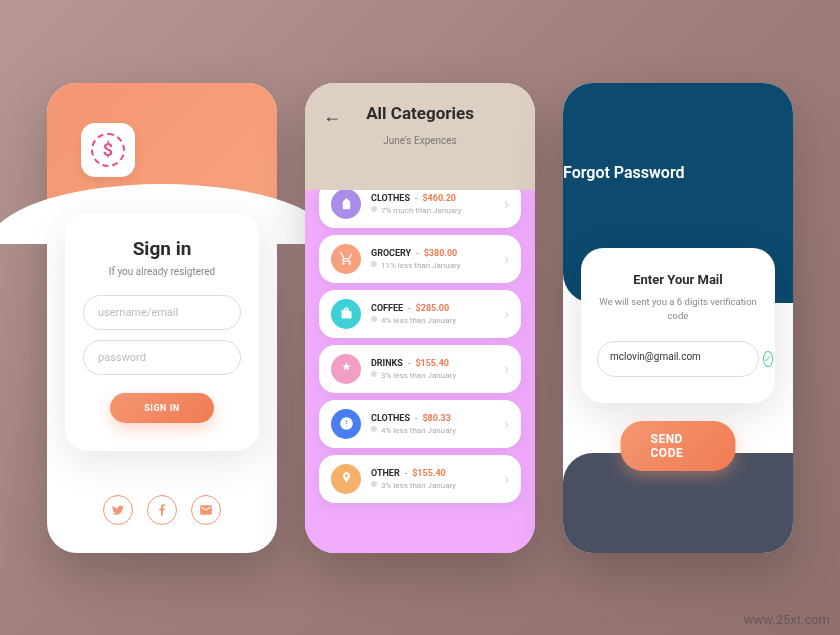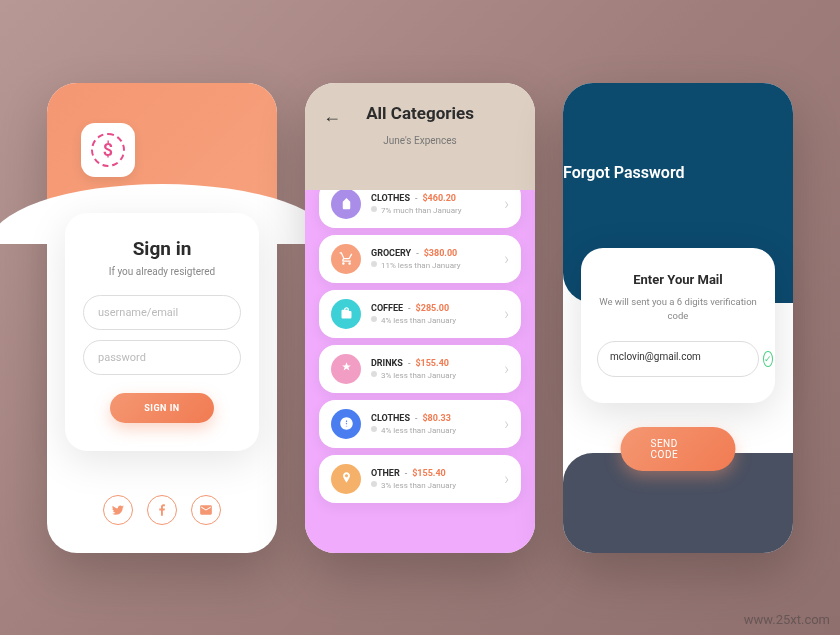--- a/index.html
+++ b/index.html
@@ -45,21 +45,21 @@
 .p3{background:#fff}
 .p3 .top{height:220px;background:#0c4a6e;border-radius:30px 30px 0 30px;display:flex;align-items:center;justify-content:flex-start;position:relative}
 .p3 h2{color:#fff;font-size:16px;font-weight:600;margin-top:-40px}
 .p3 .card{position:absolute;top:165px;left:18px;right:18px;background:#fff;border-radius:22px;padding:24px 16px 26px;box-shadow:0 10px 40px rgba(0,0,0,.12);text-align:center}
 .p3 h3{font-size:13px;font-weight:700;color:#2c2c2c;margin-bottom:8px}
 .p3 .sub{font-size:9.5px;color:#888;line-height:1.5;margin-bottom:18px}
 .p3 .inp{display:flex;align-items:flex-start;border:1px solid #ddd;border-radius:22px;padding:9px 12px;gap:20px}
 .p3 .inp input{flex:1;border:none;outline:none;font-size:10px;color:#333}
 .p3 .check{width:16px;height:16px;border:1.5px solid #4bd183;border-radius:50%;display:flex;align-items:center;justify-content:center;color:#4bd183;font-size:9px}
 .p3 .bottom-wave{position:absolute;bottom:0;left:0;right:0;height:100px;background:#495061;border-radius:30px 0 30px 30px}
-.p3 .btn{position:absolute;bottom:82px;left:50%;transform:translateX(-50%);background:linear-gradient(135deg,#f49772,#f17b52);color:#fff;padding:11px 30px;border-radius:22px;font-size:10px;font-weight:400;letter-spacing:.5px;box-shadow:0 6px 16px rgba(244,151,114,.4);z-index:3;cursor:pointer}
+.p3 .btn{position:absolute;bottom:82px;left:50%;transform:translateX(-50%);background:linear-gradient(135deg,#f49772,#f17b52);color:#fff;padding:11px 30px;border-radius:22px;font-size:12px;font-weight:700;letter-spacing:.5px;box-shadow:0 6px 16px rgba(244,151,114,.4);z-index:3;cursor:pointer}
 </style>
 </head>
 <body>
 
 <div class="phone p1">
   <div class="top-wave"></div>
   <div class="logo-box">
     <div class="logo-circle">$</div>
   </div>
   <div class="card">

